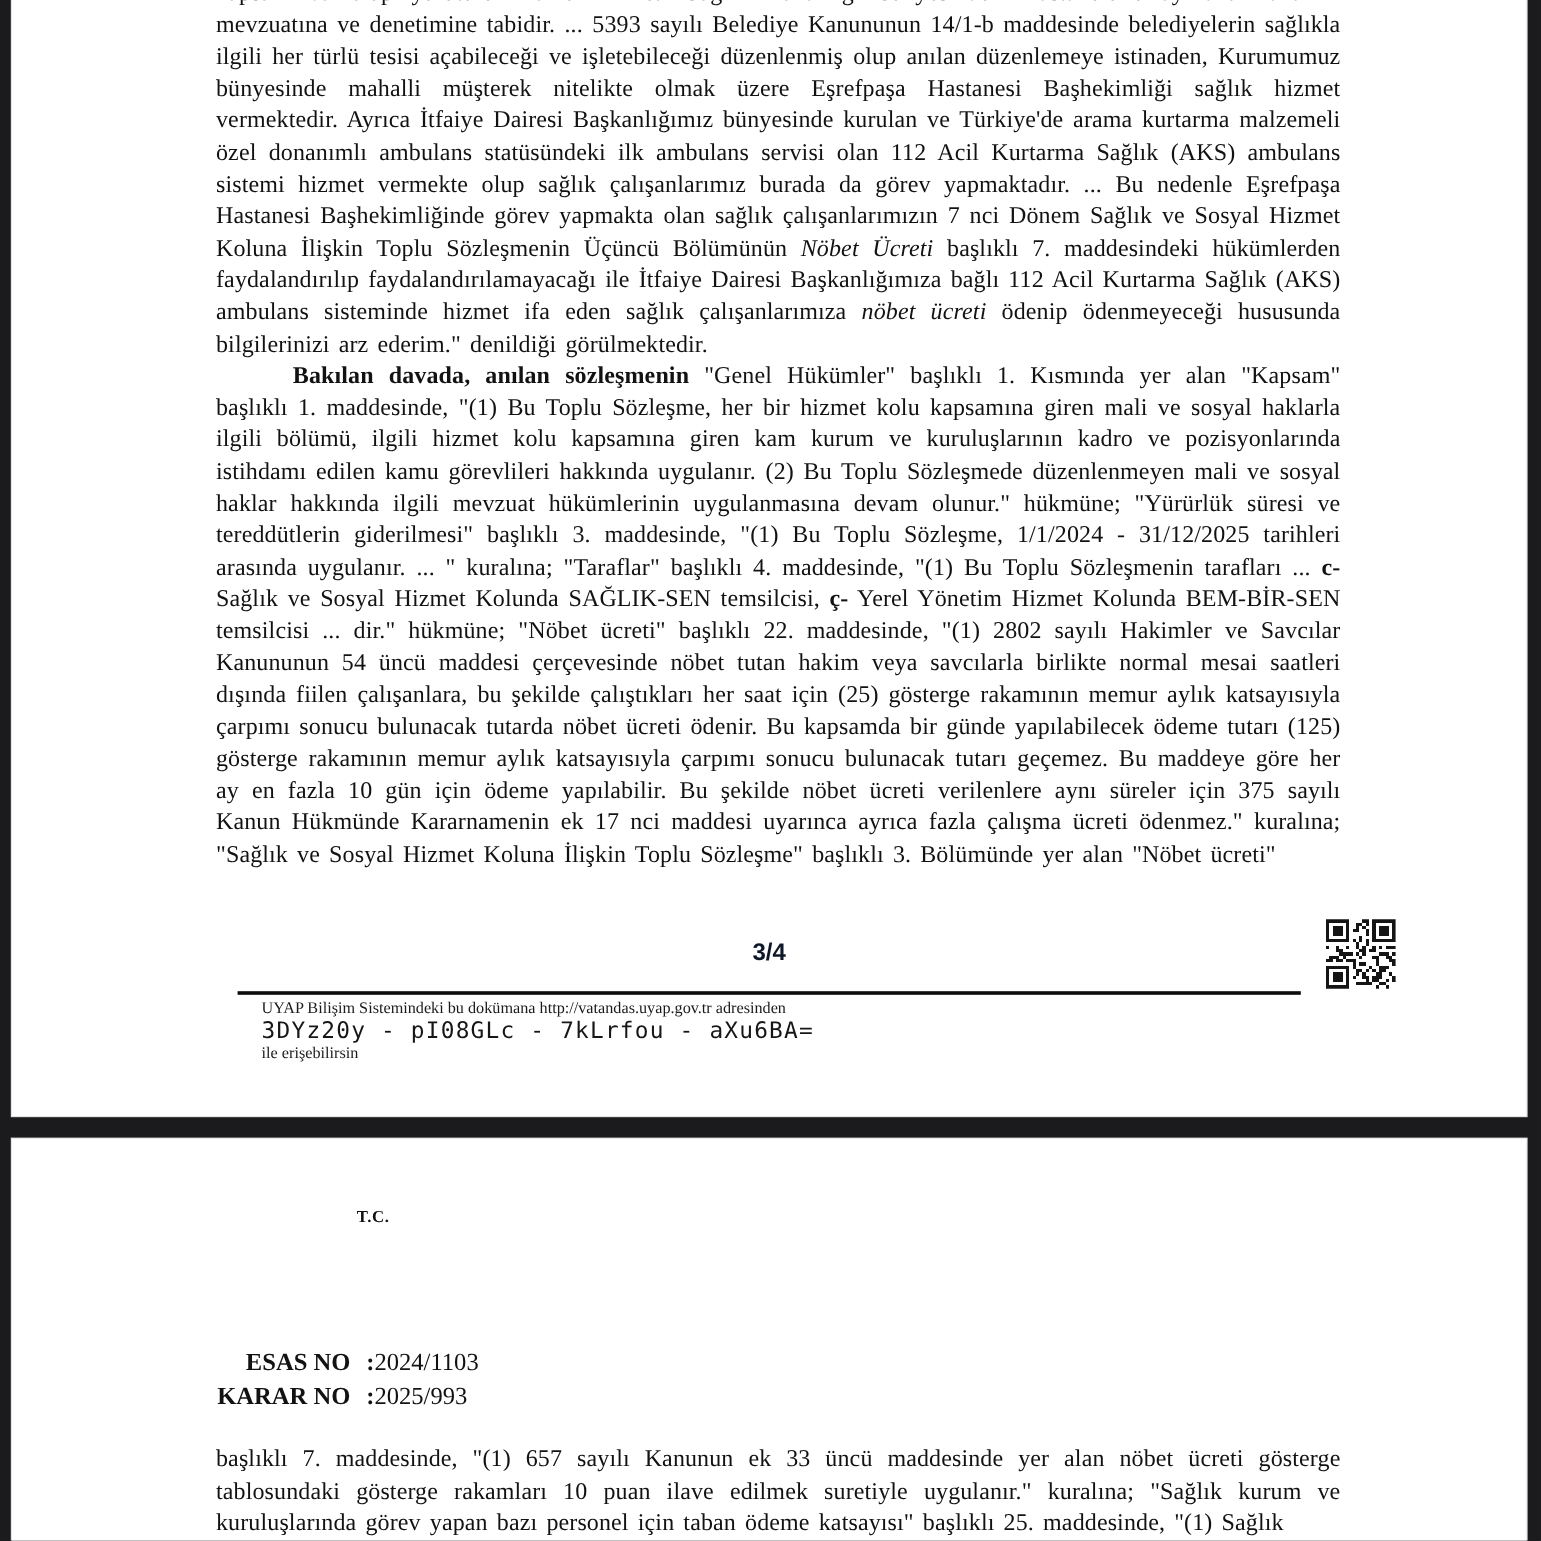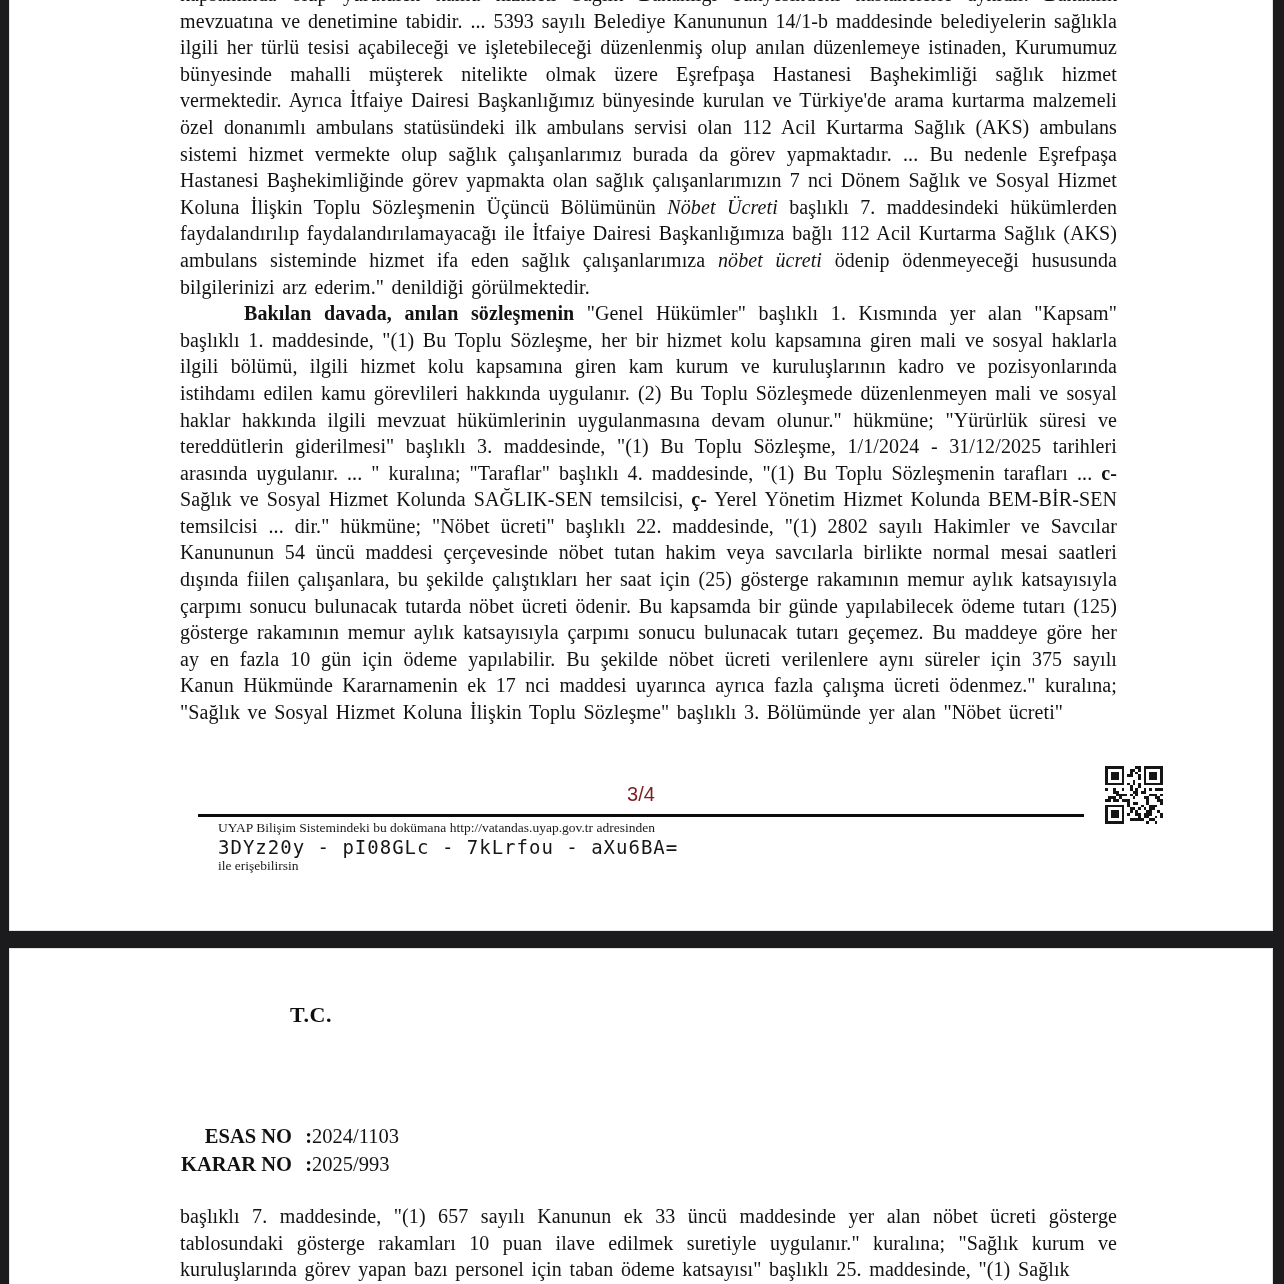--- a/index.html
+++ b/index.html
@@ -23,37 +23,37 @@
   .p1-body { left:170px; top:-19px; width:937px; }
   .p2-body { left:170px; top:254px; width:937px; }
   p.para { margin:0; padding:0; }
   p.para.indent { text-indent:64px; }
   .seg-bold { font-weight:700; }
   .seg-italic { font-style:italic; }
 
   .footer { position:absolute; left:188px; top:783px; width:886px; }
   .page-number {
     text-align:center; font-family:"Liberation Sans",sans-serif;
-    font-weight:400; font-size:20px; color:#7f1d1d; margin-bottom:8px;
+    font-weight:700; font-size:20px; color:#0f172a; margin-bottom:20px;
   }
   .footer-rule { border-top:3px solid #0c0c0c; height:0; }
   .access-line {
     margin-top:3px; display:flex; align-items:baseline; white-space:nowrap;
     font-family:"Liberation Serif","DejaVu Serif",serif; font-size:13.5px; color:#1a1a1a;flex-direction:column;
   }
   .access-code {
     font-family:"DejaVu Sans Mono","Liberation Mono",monospace;
     font-size:19px; margin:0 20px; letter-spacing:1px; color:#161616;
   }
   .qr { position:absolute; left:1095px; top:766px; width:58px; height:58px; }
 
   .p2-header {
     position:absolute; left:170px; top:50px; width:262px; text-align:center;
     font-family:"Liberation Serif","DejaVu Serif",serif; font-weight:700;
-    font-size:22px; line-height:31px; color:#101010; letter-spacing:0.5px;
+    font-size:14px; line-height:31px; color:#101010; letter-spacing:0.5px;
   }
   .p2-header div { white-space:nowrap; }
   .meta {
     position:absolute; left:170px; top:174px;
     font-family:"Liberation Serif","DejaVu Serif",serif; font-size:20.5px; color:#121212;
   }
   .meta-row { display:flex; line-height:27.5px;text-align:right; }
   .meta-label { font-weight:700; width:112px; }
   .meta-colon { font-weight:700; width:20px; }
   .meta-value { font-weight:400; }

